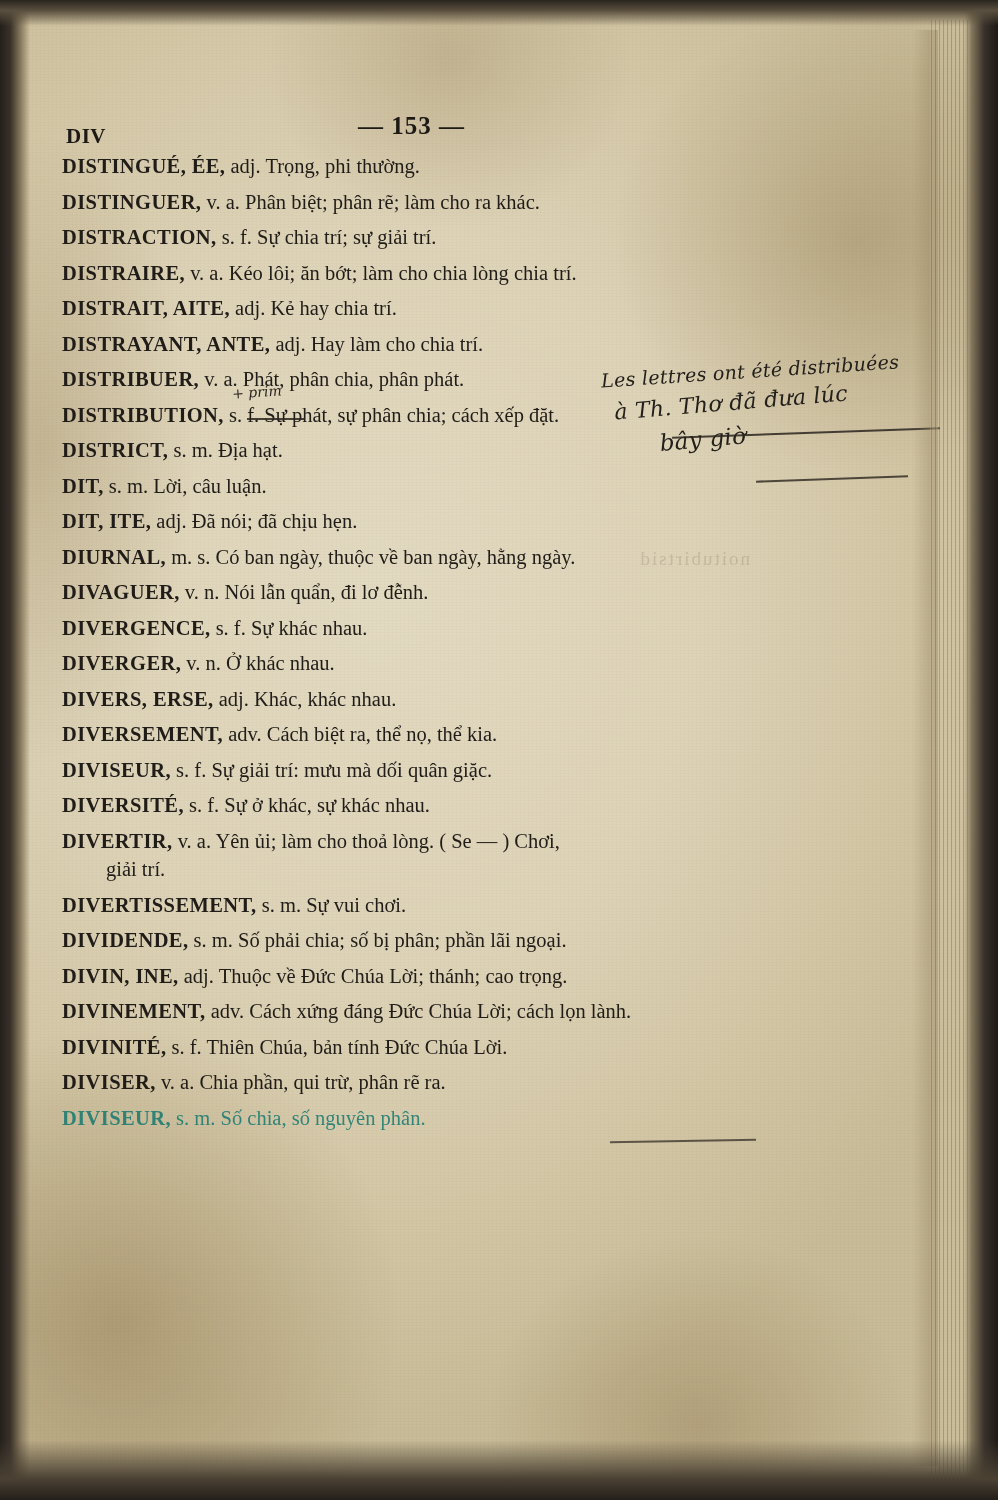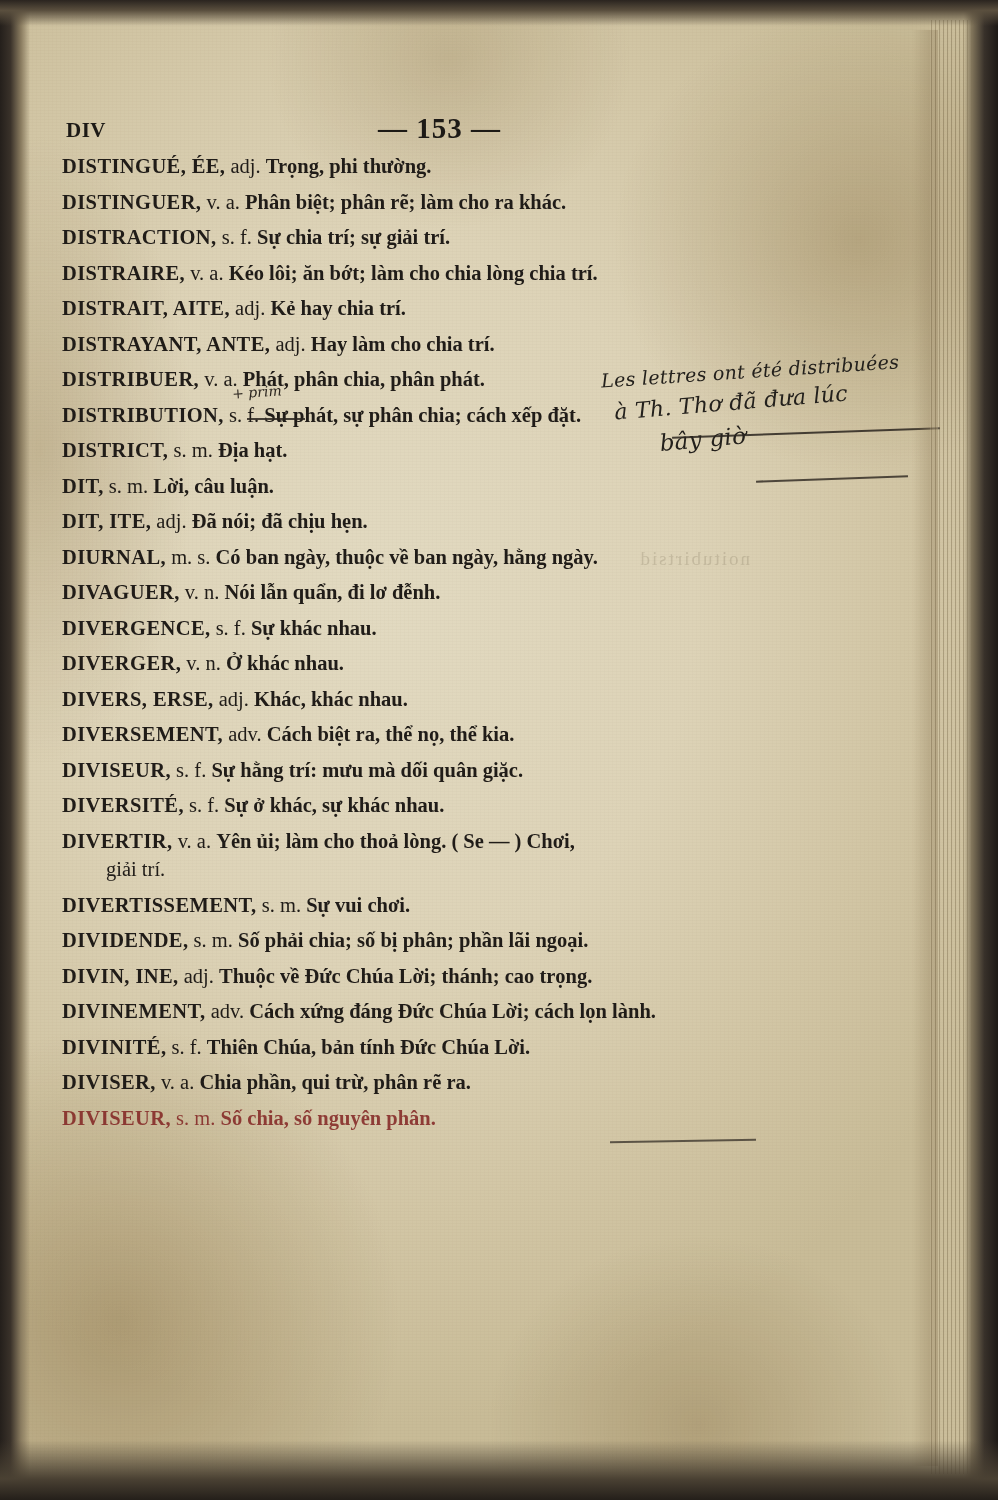--- a/index.html
+++ b/index.html
@@ -85,61 +85,61 @@
     width: 700px;
     color: #1d1a16;
   }
   #header-row {
     position: relative;
     height: 44px;
   }
   #running-head {
     position: absolute;
     left: 4px;
-    top: 6px;
+    top: 12px;
     font-family: "Liberation Serif", serif;
     font-weight: bold;
     font-size: 21px;
     letter-spacing: 0.5px;
     color: #20
     1d19;
   }
   #page-number {
     position: absolute;
-    left: 316px;
+    left: 296px;
     top: 0px;
     font-weight: bold;
-    font-size: 29px;
+    font-size: 25px;
     letter-spacing: 1px;
   }
   .entry {
     font-size: 20.5px;
     line-height: 1.0;
     margin: 0 0 15px 0;
     padding: 0;
     color: #201c18;
     text-rendering: optimizeLegibility;
   }
   .entry .hw {
     font-variant: small-caps;
     font-weight: bold;
     letter-spacing: 0.4px;
   }
   .entry .pos {
   }
   .entry .def {
-    font-weight: bold;
+    font-weight: normal;
   }
   .entry .cont {
     display: block;
     margin-left: 44px;
     margin-top: 8px;
   }
   .entry.faded {
-    color: #7f1d1d;
+    color: #0f766e;
     opacity: 0.82;
   }
   .entry.faded2 {
     color: #554c3f;
     opacity: 0.72;
   }
   
   #annotation {
     position: absolute;
     left: 600px;
@@ -334,21 +334,21 @@
 
     <p class="entry">
       <span class="hw">DIVERSEMENT,</span>
       <span class="pos">adv.</span>
       <span class="def">Cách biệt ra, thể nọ, thể kia.</span>
     </p>
 
     <p class="entry">
       <span class="hw">DIVISEUR,</span>
       <span class="pos">s. f.</span>
-      <span class="def">Sự hằng trí: mưu mà dối quân giặc.</span>
+      <span class="def">Sự giải trí: mưu mà dối quân giặc.</span>
     </p>
 
     <p class="entry">
       <span class="hw">DIVERSITÉ,</span>
       <span class="pos">s. f.</span>
       <span class="def">Sự ở khác, sự khác nhau.</span>
     </p>
 
     <p class="entry">
       <span class="hw">DIVERTIR,</span>

